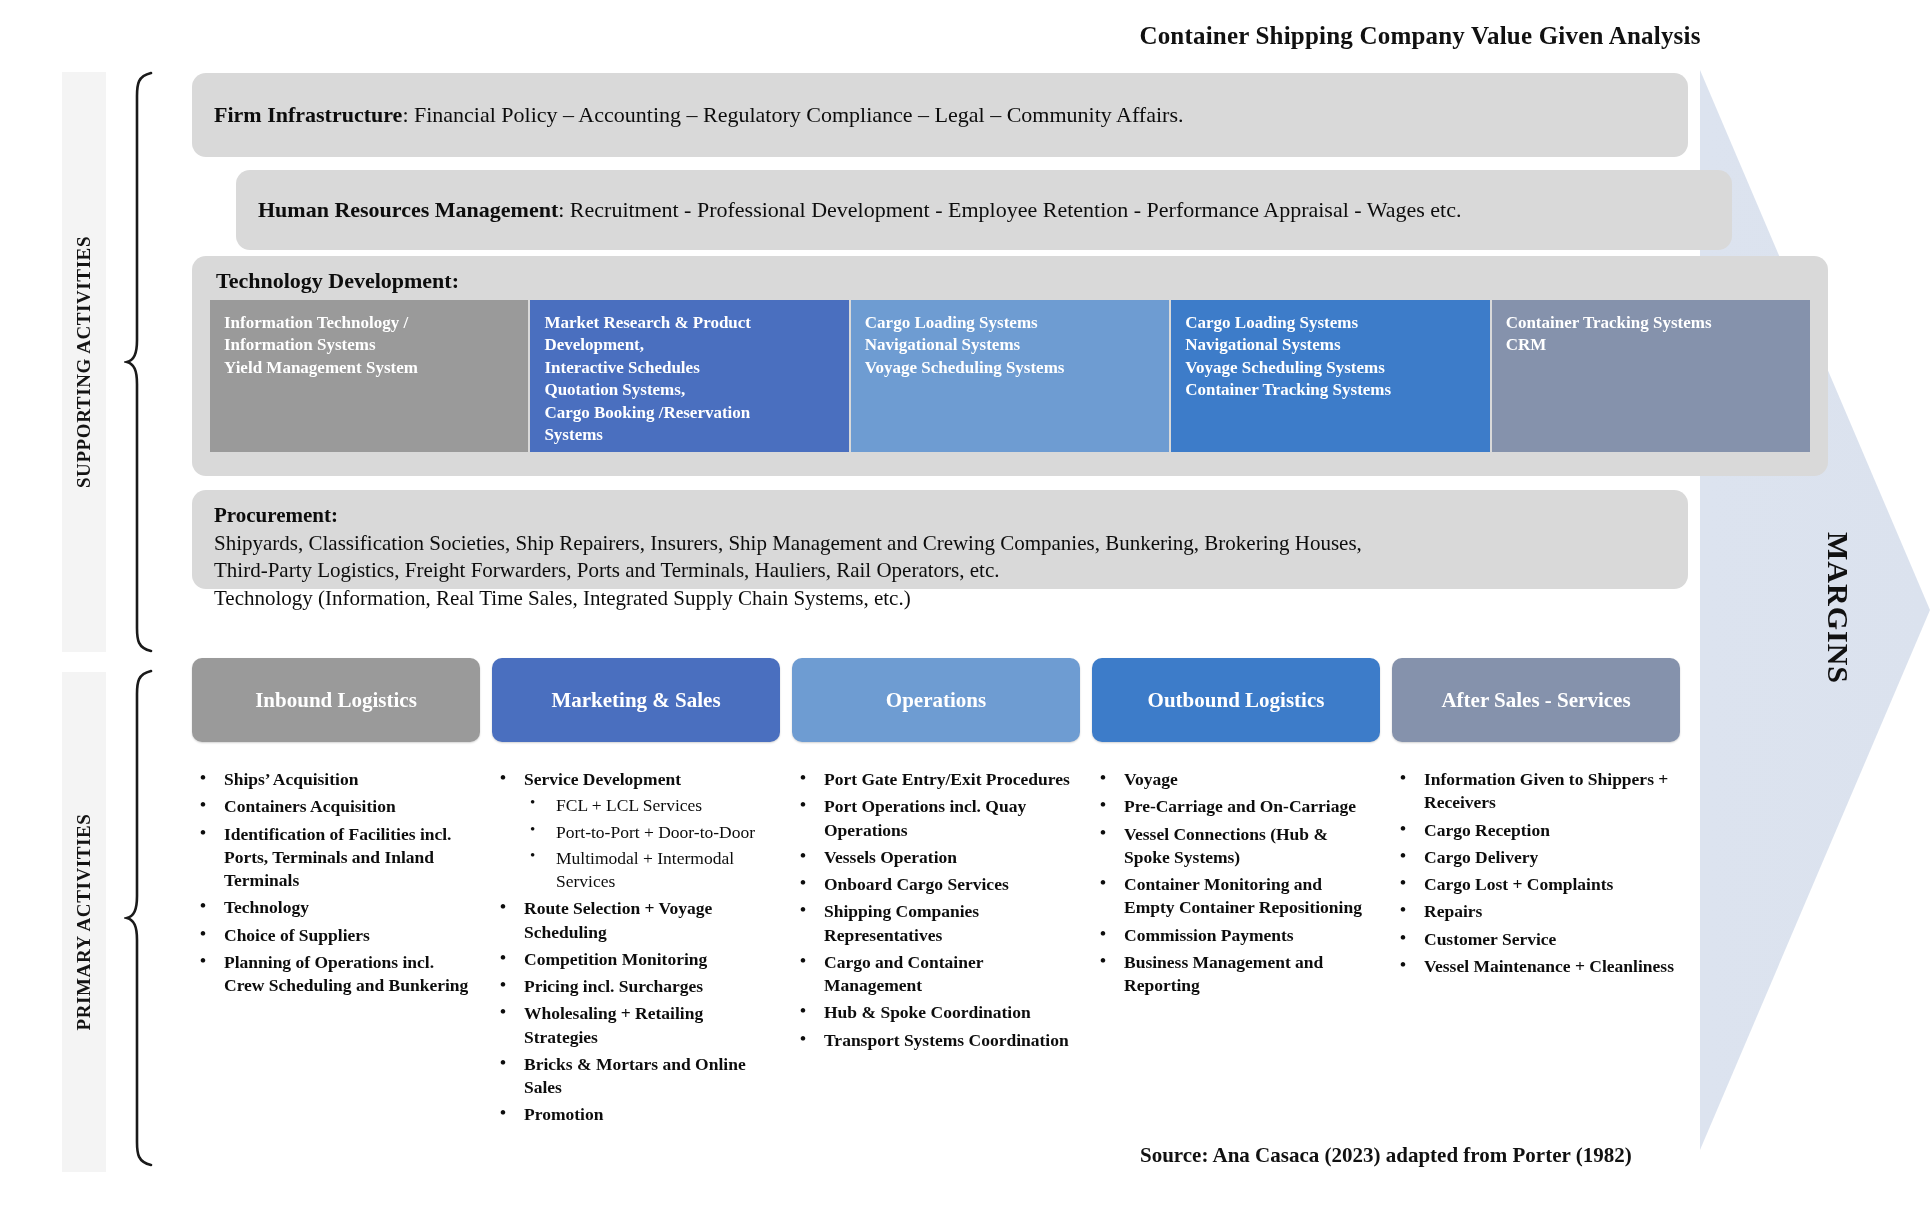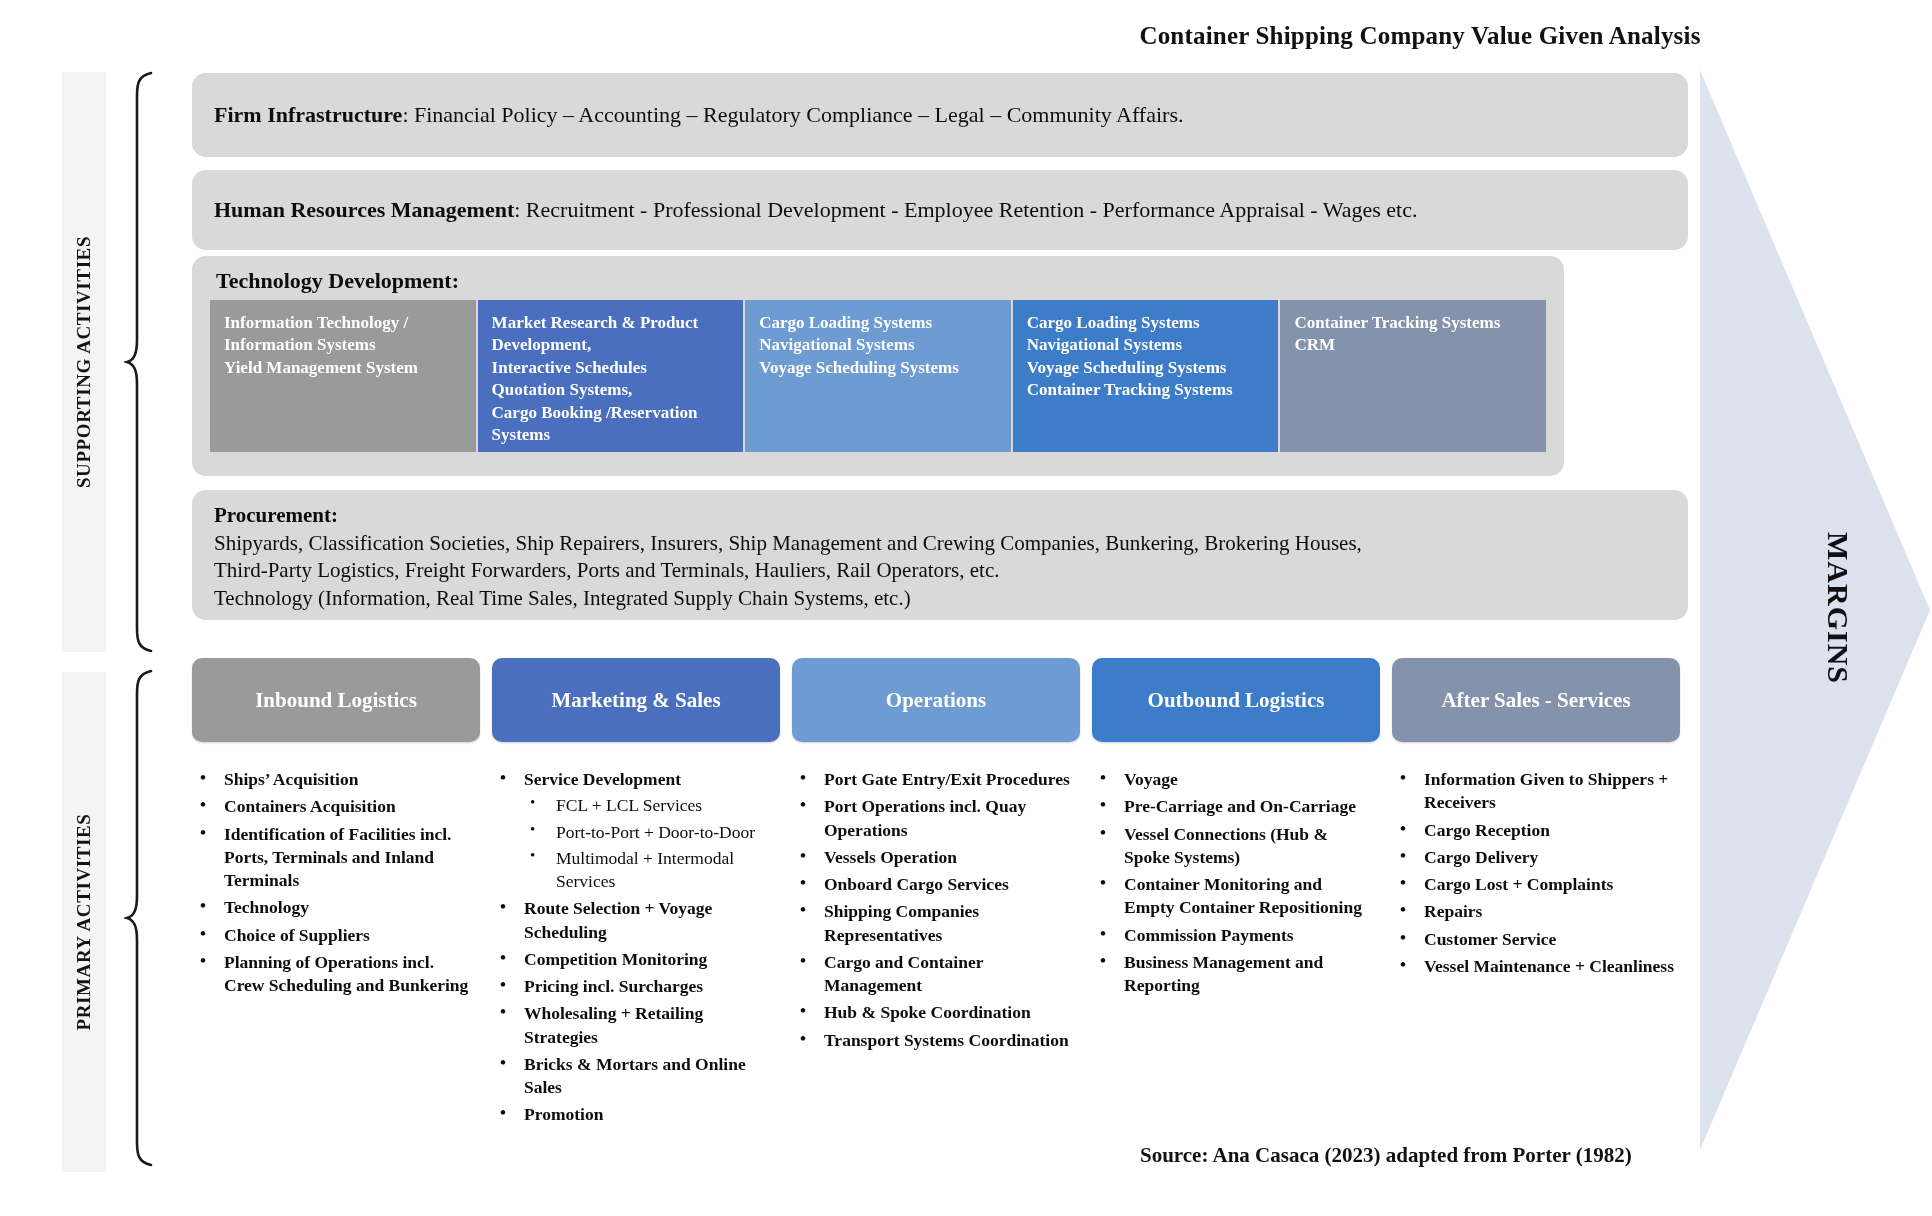--- a/index.html
+++ b/index.html
@@ -90,27 +90,27 @@
     border-radius: 14px;
     box-sizing: border-box;
     padding: 10px 22px;
     display: flex;
     align-items: center;
     font-size: 22px;
     color: #0d0d0d;
   }
   .support-row b { font-weight: bold; }
   .row-firm { top: 73px;  height: 84px; }
-  .row-hr   { top: 170px; height: 80px; }
+  .row-hr   { top: 170px; height: 80px; margin-left: 44px; }
 
   .tech-wrap {
     position: absolute;
     left: 192px;
     top: 256px;
-    width: 1372px;
+    width: 1636px;
     height: 220px;
     background: #d9d9d9;
     border-radius: 14px;
     box-sizing: border-box;
     padding: 8px 10px 10px 10px;
   }
   .tech-title {
     font-weight: bold;
     font-size: 22px;
     color: #0d0d0d;
@@ -132,21 +132,21 @@
     font-size: 17px;
     line-height: 1.32;
   }
   .tech-box div { white-space: pre-line; }
 
   .row-procure {
     position: absolute;
     left: 192px;
     top: 490px;
     width: 1496px;
-    height: 130px;
+    height: 99px;
     background: #d9d9d9;
     border-radius: 14px;
     box-sizing: border-box;
     padding: 12px 22px;
     font-size: 21px;
     line-height: 1.32;
     color: #0d0d0d;
   }
   .row-procure .p-title { font-weight: bold; }
 

